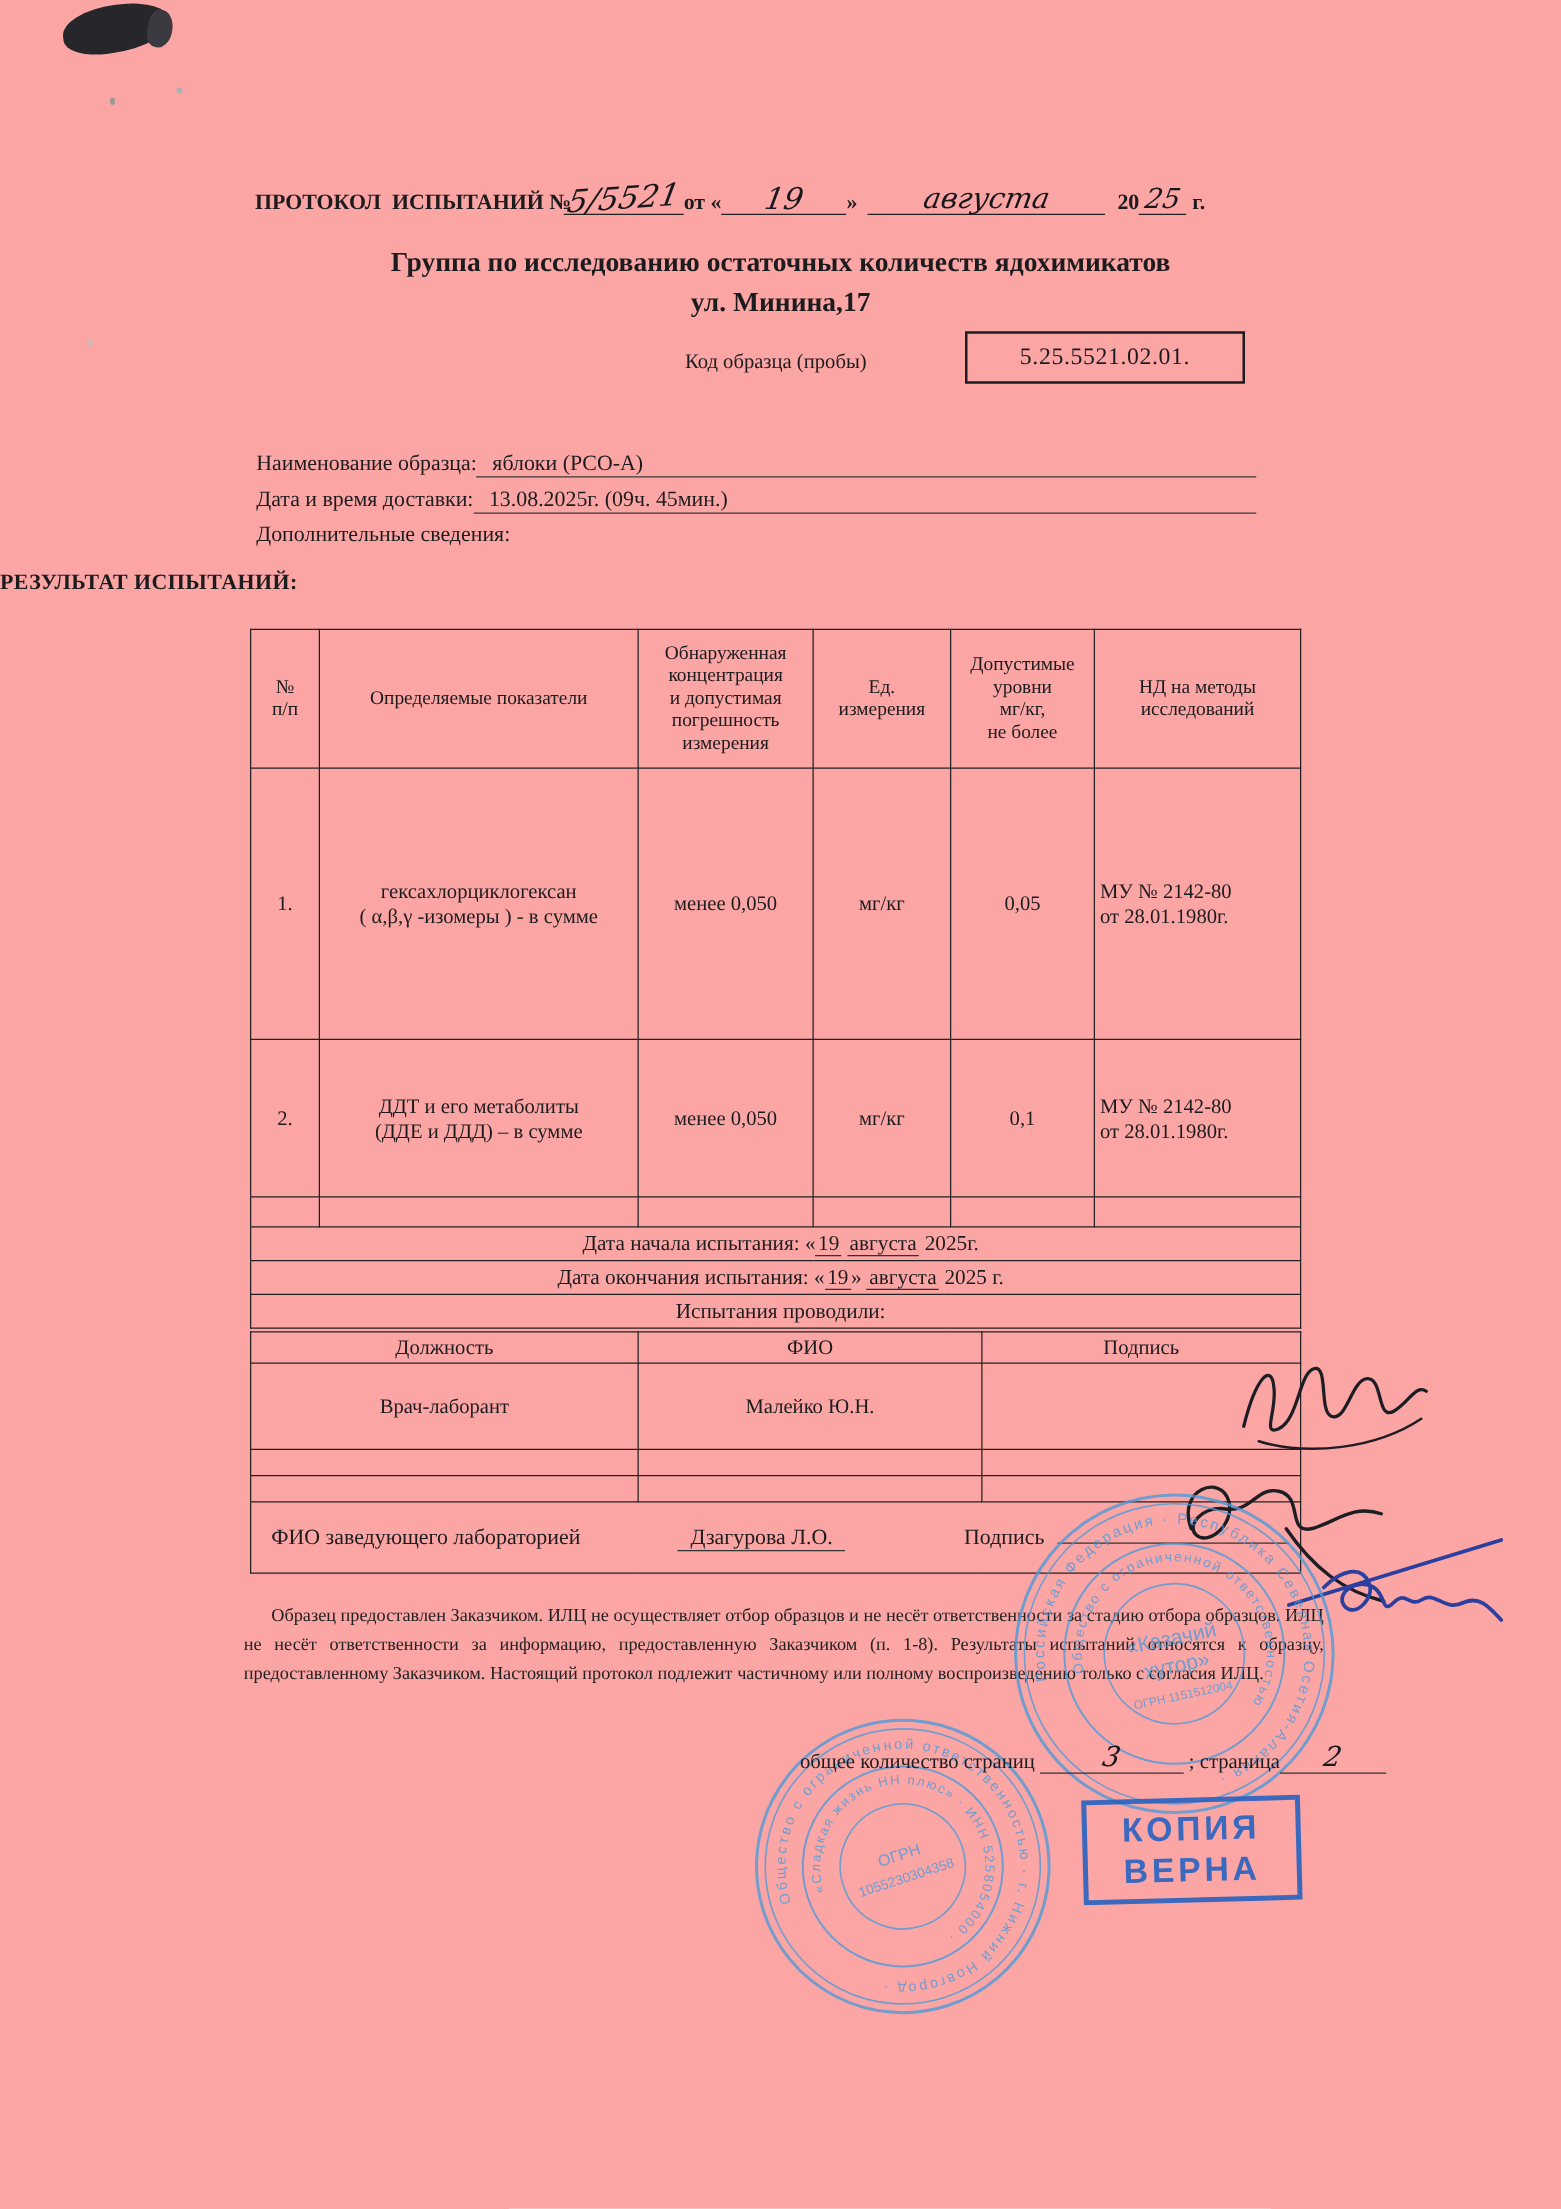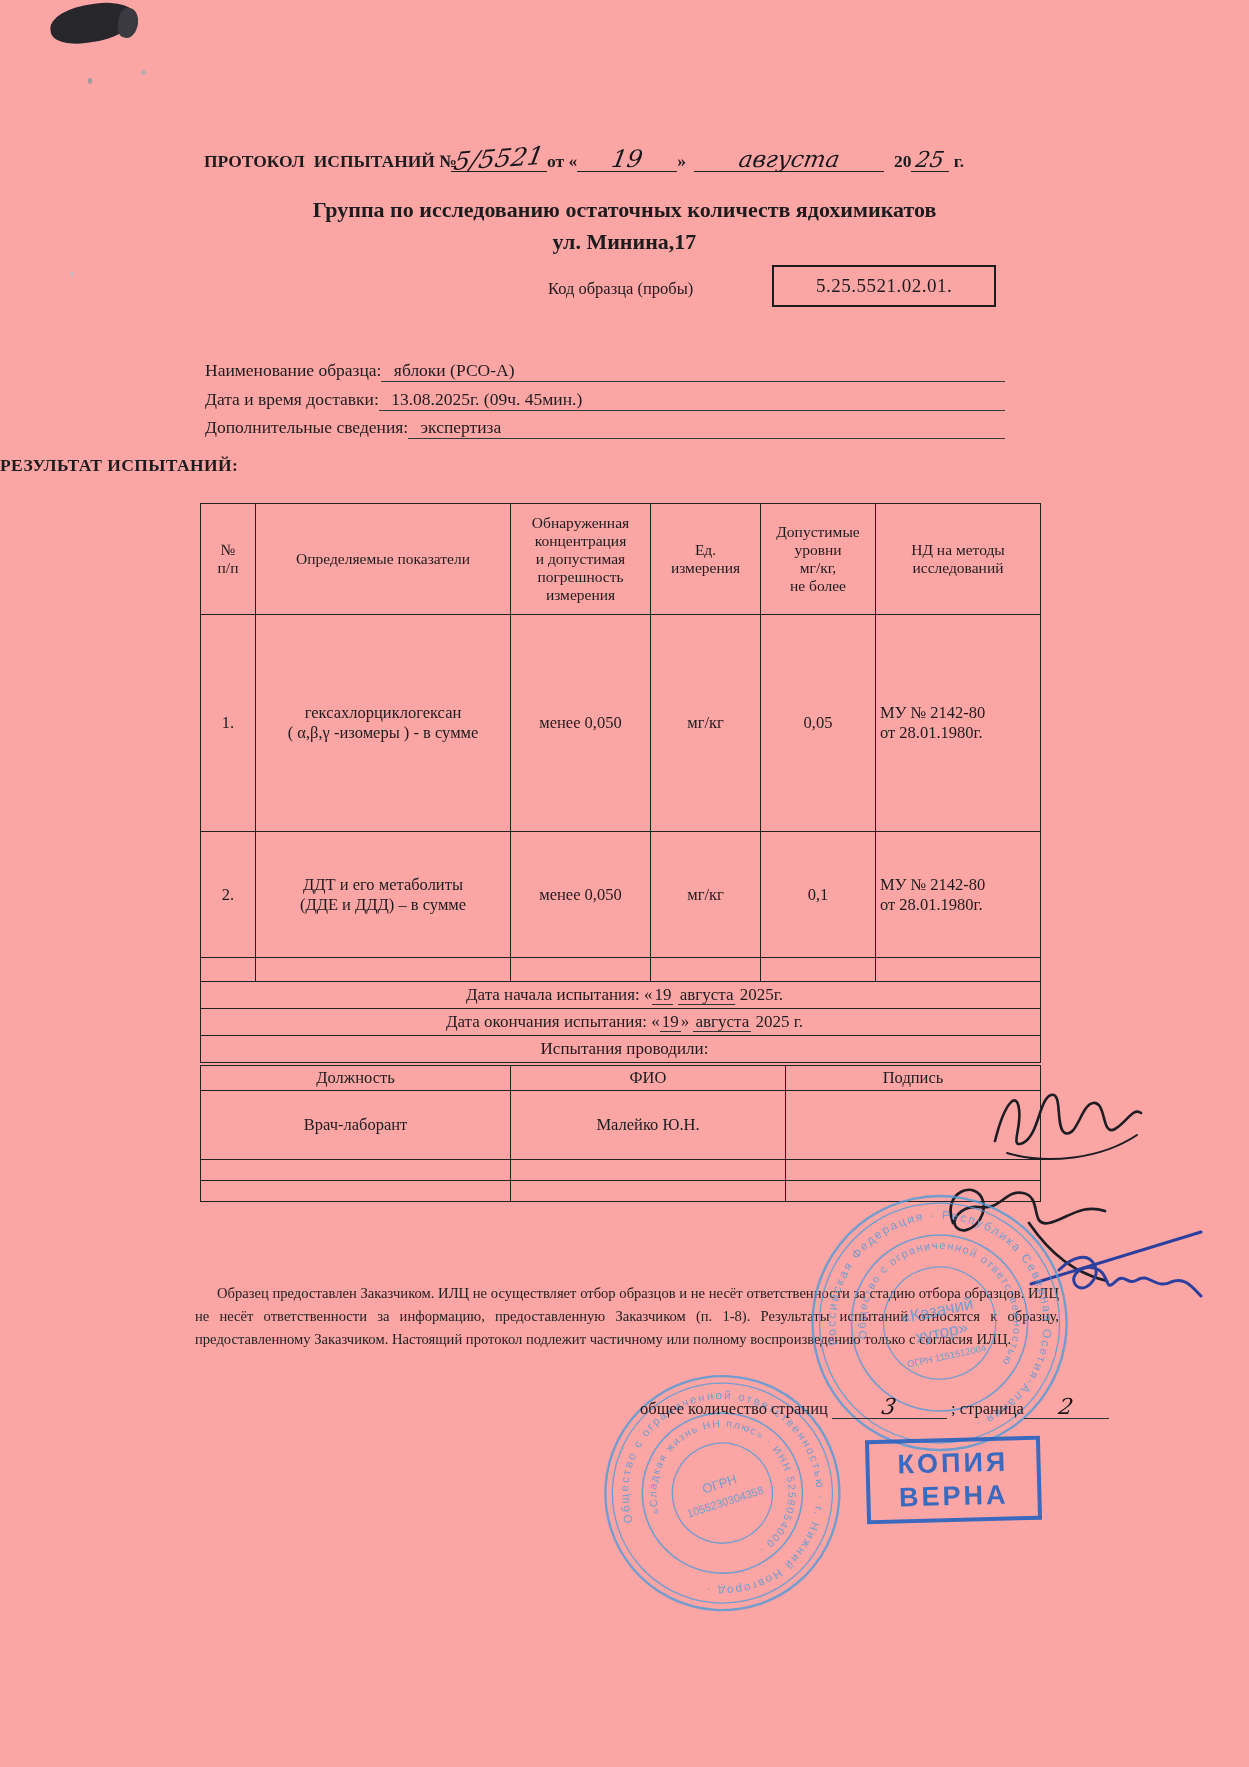--- a/index.html
+++ b/index.html
@@ -117,21 +117,20 @@
     <div class="info-line">
       <span class="info-label">Наименование образца:</span>
       <span class="info-value"> яблоки (РСО-А)</span>
     </div>
     <div class="info-line">
       <span class="info-label">Дата и время доставки:</span>
       <span class="info-value"> 13.08.2025г. (09ч. 45мин.)</span>
     </div>
     <div class="info-line">
       <span class="info-label">Дополнительные сведения:</span>
-      <span class="info-value"> экспертиза</span>
     </div>
   </div>
 
   <div class="results-heading">РЕЗУЛЬТАТ ИСПЫТАНИЙ:</div>
 
   <table class="grid main">
     <colgroup>
       <col style="width:55px">
         <col style="width:255px">
         <col style="width:140px">
@@ -226,20 +225,30 @@
       <tr class="semptya">
           <td></td>
           <td></td>
           <td></td>
         </tr>
       <tr class="semptyb">
           <td></td>
           <td></td>
           <td></td>
         </tr>
+      <tr class="labhead">
+        <td colspan="3" style="vertical-align:middle;">
+          <div class="labhead-line">
+            <span>ФИО заведующего лабораторией</span>
+            <span class="labhead-name">Дзагурова Л.О.</span>
+            <span class="labhead-sig">Подпись</span>
+            <span class="sig-line"></span>
+          </div>
+        </td>
+      </tr>
     </tbody>
   </table>
 
   <svg class="sig sig-black1" width="175" height="95" viewBox="0 0 175 95">
     <g fill="none" stroke="#1d1d24" stroke-width="2.6" stroke-linecap="round">
       <path d="M10 58 C20 18 32 8 34 26 C37 45 24 66 38 60 C54 52 54 16 66 12 C78 8 70 46 80 50 C92 55 96 22 108 20 C122 18 116 54 130 46 C142 39 148 24 156 30"></path>
       <path d="M22 70 C62 82 116 76 152 52" stroke-width="2"></path>
     </g>
   </svg>
 

